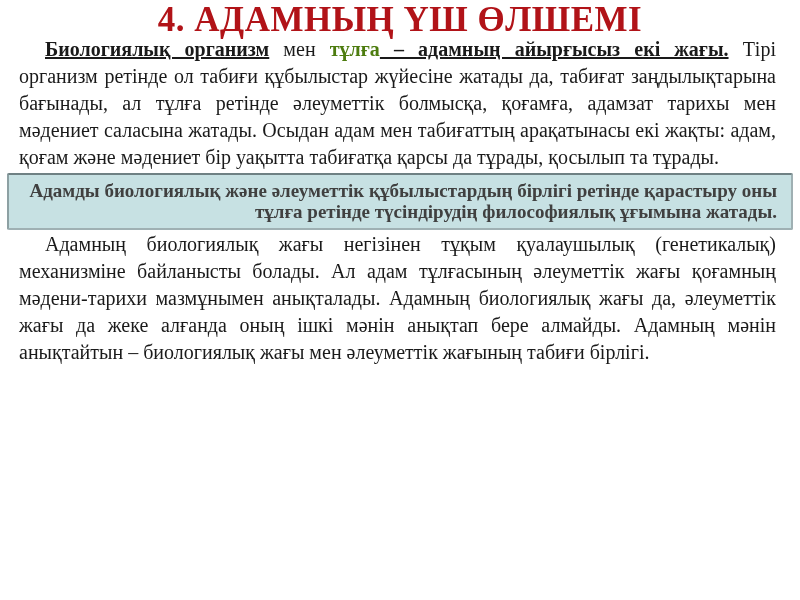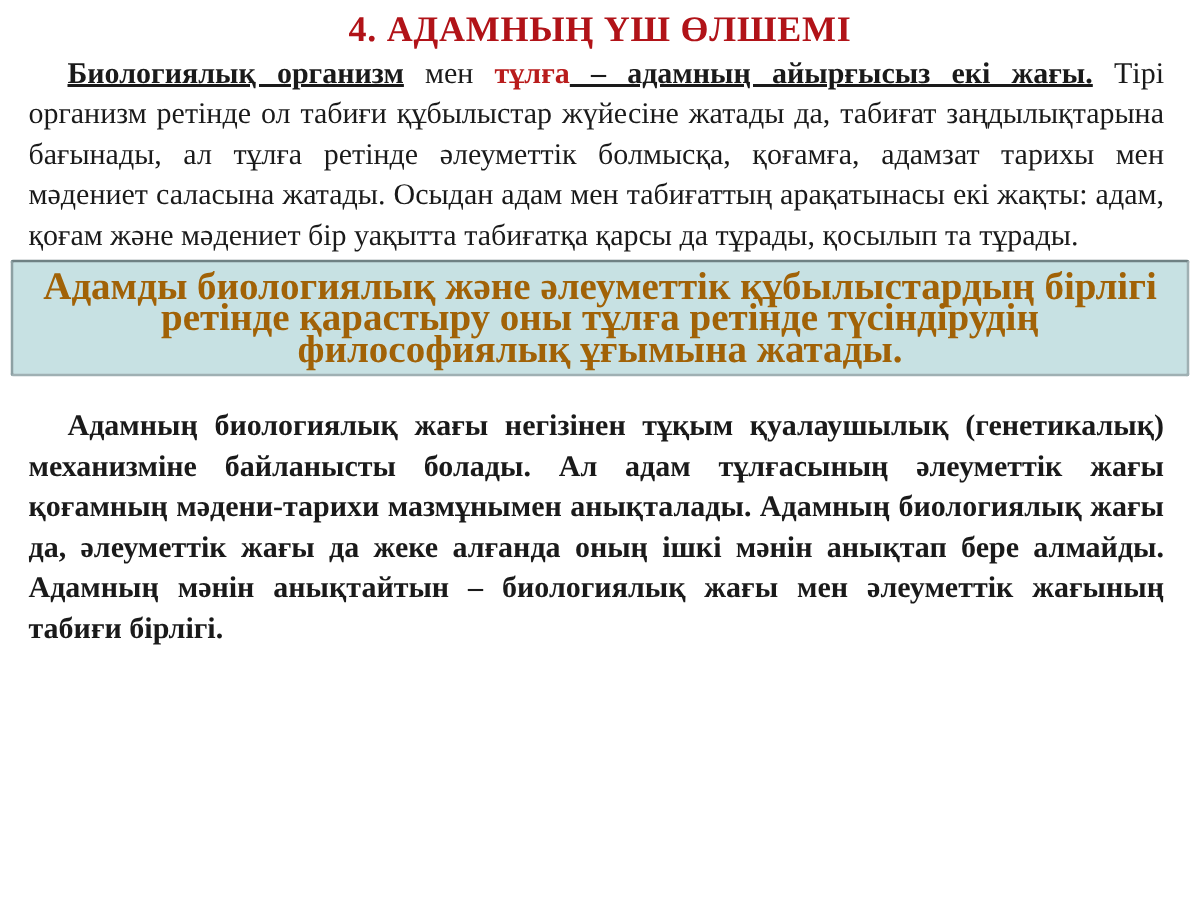--- a/index.html
+++ b/index.html
@@ -7,50 +7,50 @@
     position: relative;
     width: 800px;
     height: 600px;
     background: #ffffff;
     overflow: hidden;
     font-family: "Liberation Serif", "DejaVu Serif", serif;
   }
   .slide-title {
     margin: 6px 0 2px 0;
     text-align: center;
-    font-size: 24px;
+    font-size: 35px;
     line-height: 28px;
     font-weight: bold;
     color: #B11318;
     letter-spacing: 0.5px;
   }
   .body-para {
     margin: 0 24px 0 19px;
     text-align: justify;
     font-size: 20px;
     line-height: 27px;
     color: #1A1A1A;
     text-indent: 26px;
   }
   .body-para .lead-bold { font-weight: bold; text-decoration: underline; }
-  .body-para .red-term { font-weight: bold; color: #b91c1c; }
+  .body-para .red-term { font-weight: bold; color: #4d7c0f; }
   .callout {
     margin: 2px 7px 0 7px;
     background: #C7E1E3;
     border: 2px solid;
     border-color: #6F8184 #9FB0B3 #9FB0B3 #8DA0A3;
     border-radius: 2px;
     padding: 5px 14px 6px 14px;
-    text-align: center;
-    font-size: 26px;
+    text-align: right;
+    font-size: 19px;
     line-height: 21px;
     font-weight: bold;
-    color: #a16207;
+    color: #404040;
   }
-  .second-para { margin-top: 20px; font-weight: bold; }
+  .second-para { margin-top: 1px; }
 </style>
 </head>
 <body>
 
 <div class="slide">
 
   <h1 class="slide-title">4. АДАМНЫҢ ҮШ ӨЛШЕМІ</h1>
 
   <p class="body-para"><span class="lead-bold">Биологиялық организм</span><span> мен </span><span class="red-term">тұлға</span><span class="lead-bold"> – адамның айырғысыз екі жағы.</span><span> Тірі организм ретінде ол табиғи құбылыстар жүйесіне жатады да, табиғат заңдылықтарына бағынады, ал тұлға ретінде әлеуметтік болмысқа, қоғамға, адамзат тарихы мен мәдениет саласына жатады. Осыдан адам мен табиғаттың арақатынасы екі жақты: адам, қоғам және мәдениет бір уақытта табиғатқа қарсы да тұрады, қосылып та тұрады.</span></p>
 

